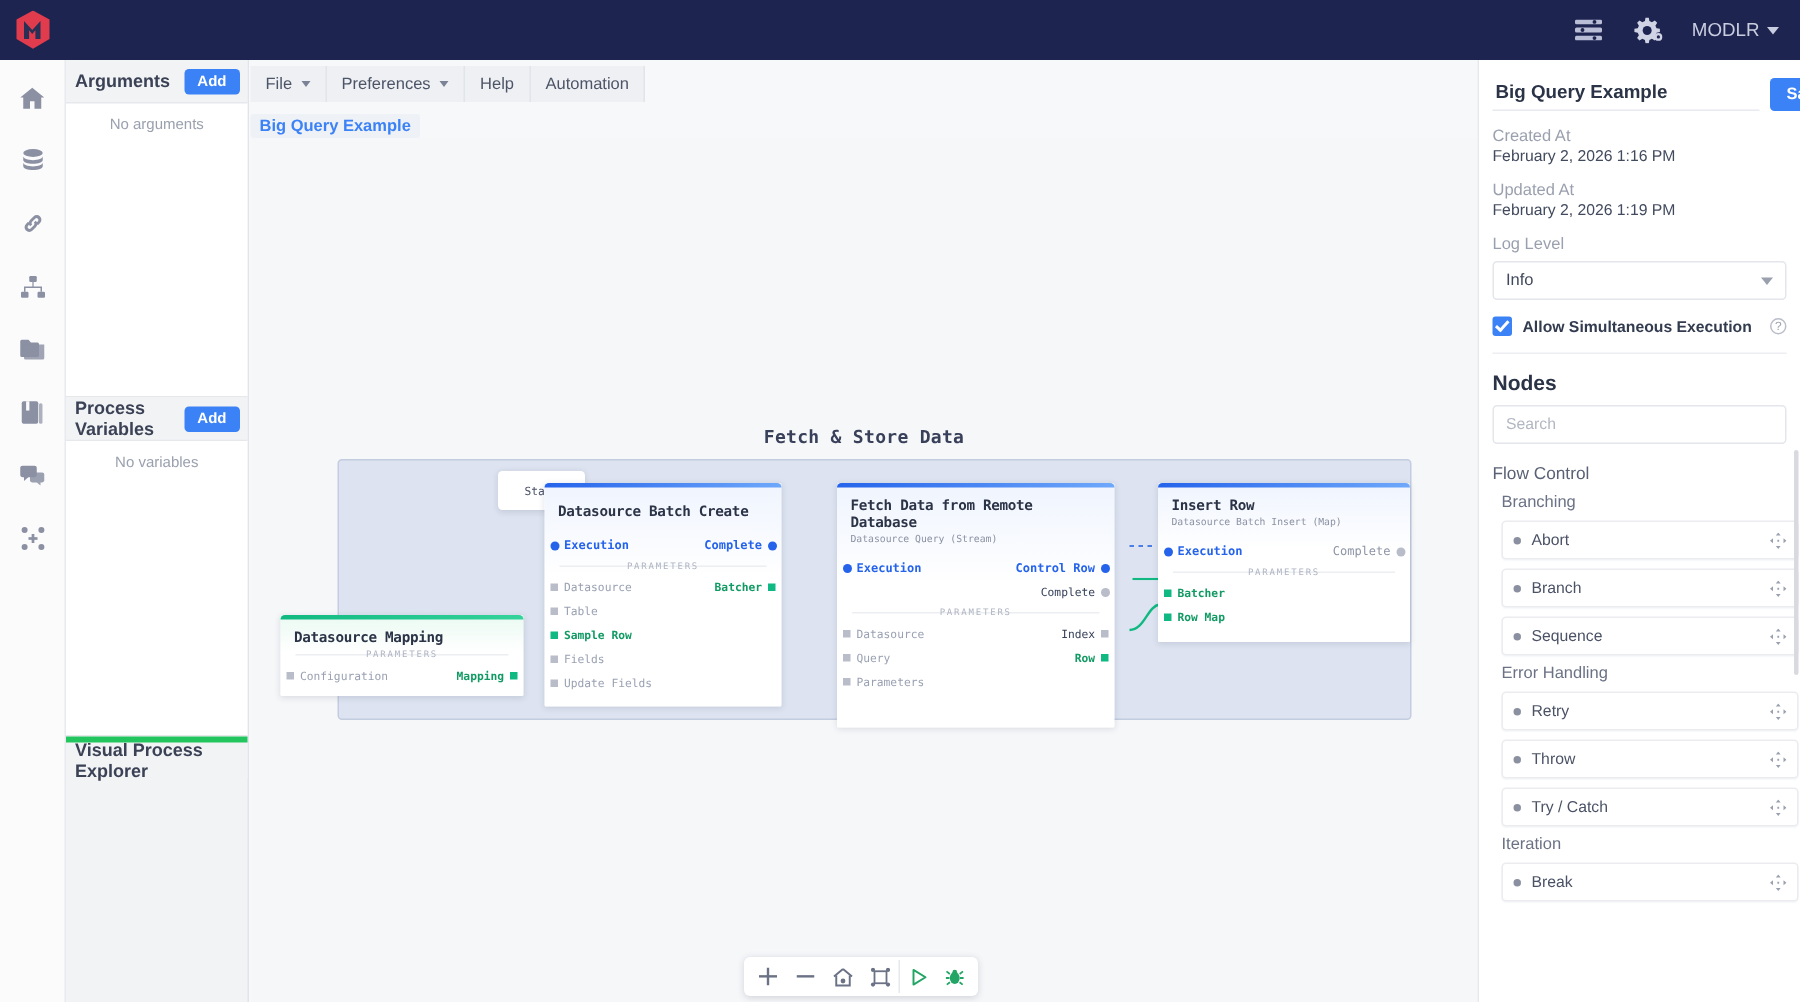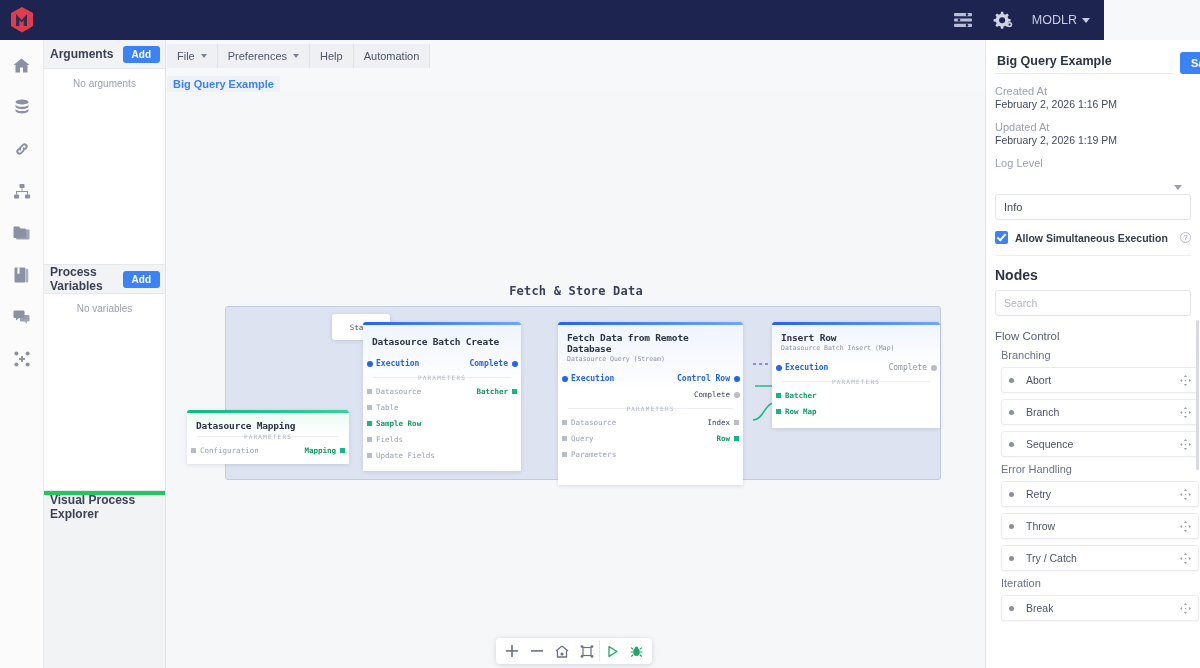--- a/index.html
+++ b/index.html
@@ -8,21 +8,21 @@
     font-family: "Liberation Sans", sans-serif;
     background: #f7f8fa;
     color: #35405a;
     font-size: 12px;
     -webkit-font-smoothing: antialiased;
   }
   .app { position: relative; width: 1200px; height: 668px; }
 
   
   .topbar {
-    position: absolute; top: 0; left: 0; width: 1104px; height: 40px;
+    position: absolute; top: 0; left: 0; width: 1200px; height: 40px;
     background: #1e2450; display: flex; 
   }
   .logo-wrap { width: 44px; height: 40px; display: flex; align-items: center; justify-content: center; }
   .topbar-right { margin-left: auto; display: flex; align-items: center; gap: 18px; padding-right: 14px; }
   .tb-icon { width: 22px; height: 22px; display: flex; align-items: center; justify-content: center; cursor: pointer; }
   .tb-user { color: #c9cde0; font-size: 12.5px; display: flex; align-items: center; gap: 5px; cursor: pointer; }
   .caret-dn { width: 0; height: 0; border-left: 4px solid transparent; border-right: 4px solid transparent; border-top: 5px solid #c9cde0; }
 
   
   .rail {
@@ -145,41 +145,41 @@
     font-family: "Liberation Sans", sans-serif;
   }
   .rp-save { background: #3b82f6; color: #fff; border: none; border-radius: 3px; font-size: 11px; padding: 5px 11px; cursor: pointer; font-weight: bold;}
   .meta-lbl { font-size: 11px; color: #9aa0ae; margin-top: 11px; }
   .meta-val { font-size: 10.5px; color: #424a5e; margin-top: 1px; }
   .sel-wrap { position: relative; margin-top: 5px; }
   .rp-select {
     width: 100%; appearance: none; -webkit-appearance: none;
     border: 1px solid #e4e6eb; border-radius: 3px; background: #fff;
     font-size: 11px; color: #41495d; padding: 6px 22px 6px 8px;
-    font-family: "Liberation Sans", sans-serif; cursor: pointer; margin-top: 20px;
+    font-family: "Liberation Sans", sans-serif; cursor: pointer;
   }
   .sel-chev { position: absolute; right: 9px; top: 11px; width: 0; height: 0;
     border-left: 4px solid transparent; border-right: 4px solid transparent; border-top: 5px solid #9aa0ae; pointer-events: none; }
   .chk-row { display: flex; align-items: center; gap: 7px; margin-top: 11px; padding-bottom: 11px; border-bottom: 1px solid #edeef2; }
   .chk { width: 13px; height: 13px; border-radius: 2px; background: #3b82f6; position: relative; cursor: pointer; flex: 0 0 auto; }
   .chk:after { content: ""; position: absolute; left: 4px; top: 1px; width: 3px; height: 7px; border: solid #fff; border-width: 0 2px 2px 0; transform: rotate(42deg); }
   .chk-lbl { font-size: 10.5px; font-weight: bold; color: #333b4f; flex: 1; }
   .q-icon { width: 11px; height: 11px; border-radius: 50%; border: 1px solid #b9bec9; color: #9aa0ae; font-size: 8px; display: flex; align-items: center; justify-content: center; cursor: pointer; }
   .rp-nodes-h { font-size: 14px; font-weight: bold; color: #2b3347; padding: 11px 20px 7px 9px; }
   .rp-search {
     margin: 0 9px; width: calc(100% - 18px);
     border: 1px solid #e4e6eb; border-radius: 3px; padding: 6px 8px;
     font-size: 10.5px; color: #41495d; font-family: "Liberation Sans", sans-serif;
   }
   .rp-search::placeholder { color: #b2b7c2; }
   .rp-scroll { flex: 1; overflow: hidden; padding: 9px 1px 0 9px; position: relative; }
   .grp-h1 { font-size: 11.5px; color: #5a6175; margin: 5px 0 7px 0; }
   .grp-h2 { font-size: 11px; color: #6b7285; margin: 4px 0 6px 6px; }
   .nd-item {
-    display: flex; align-items: center; gap: 12px; margin: 0 0 6px 6px;
+    display: flex; align-items: center; gap: 7px; margin: 0 0 6px 6px;
     border: 1px solid #ececf0; border-radius: 3px; padding: 6px 7px; background: #fff;
     box-shadow: 0 1px 1px rgba(40,50,80,.035); cursor: pointer;
   }
   .nd-dot { width: 5px; height: 5px; border-radius: 50%; background: #8b90a0; flex: 0 0 auto; }
   .nd-lbl { font-size: 10.5px; color: #4b5266; flex: 1; }
   .rp-scrollbar { position: absolute; right: 1px; top: 4px; width: 3px; height: 150px; background: #d8dae0; border-radius: 2px; }
 </style>
 </head>
 <body>
 

